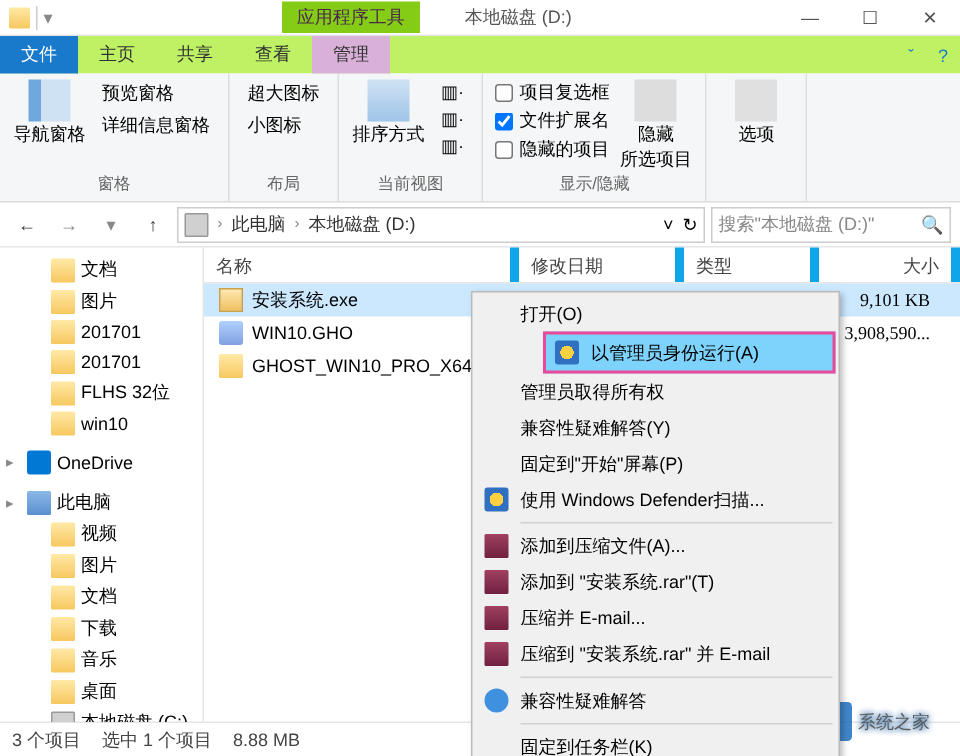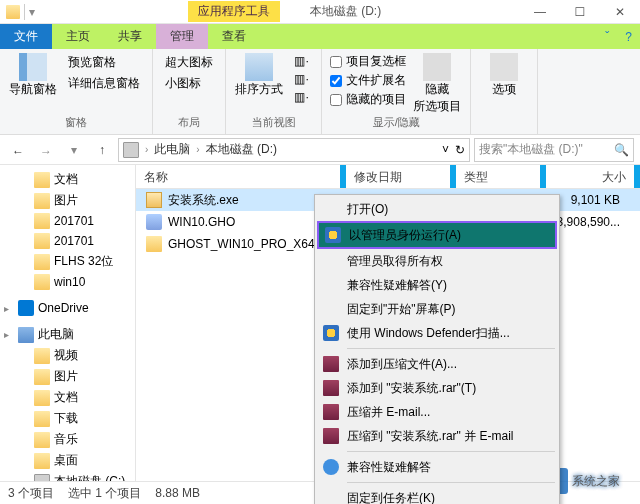--- a/index.html
+++ b/index.html
@@ -2,21 +2,21 @@
 <html><head>
 <meta charset="utf-8">
 <style>
 * { margin: 0; padding: 0; box-sizing: border-box; font-family: "Microsoft YaHei", sans-serif; font-size: 12px; }
 body { width: 640px; height: 504px; background: #fff; overflow: hidden; position: relative; }
 
 .title-bar { height: 24px; background: #fff; display: flex; align-items: center; border-bottom: 1px solid #e5e5e5; }
 .title-bar .qat { display: flex; gap: 4px; padding: 0 6px; align-items: center; }
 .title-bar .qat span { width: 14px; height: 14px; display: inline-block; }
 .title-bar .title-mid { flex: 1; display: flex; align-items: center; justify-content: center; gap: 30px; }
-.tool-tab { background: #fde047; color: #4a2a4a; padding: 2px 10px; }
+.tool-tab { background: #84cc16; color: #4a2a4a; padding: 2px 10px; }
 .title-txt { color: #555; }
 .win-ctrls { display: flex; }
 .win-ctrls div { width: 40px; height: 24px; display: flex; align-items: center; justify-content: center; color: #555; }
 
 .tab-row { height: 25px; background: #bef264; display: flex; align-items: center; }
 .tab-row .tab { padding: 4px 14px; color: #333; }
 .tab-row .tab.file { background: #1979ca; color: #fff; }
 .tab-row .tab.mgr { background: #d8b0d8; }
 .tab-row .spacer { flex: 1; }
 .tab-row .help { padding: 0 8px; color: #1979ca; }
@@ -60,30 +60,30 @@
 .col-date { width: 110px; }
 .col-type { width: 90px; }
 .col-size { flex: 1; text-align: right; padding-right: 20px; }
 .rows { flex: 1; }
 .row { display: flex; align-items: center; height: 22px; padding-left: 10px; }
 .row.selected { background: #cce8ff; }
 .row .rico { width: 16px; height: 16px; margin-right: 6px; }
 .row .rname { width: 188px; }
 .row .rdate { width: 110px; }
 .row .rtype { width: 90px; }
-.row .rsize { flex: 1; text-align: right; padding-right: 20px; }
+.row .rsize { flex: 1; text-align: right; padding-right: 20px; font-family: Liberation Serif, serif; }
 .gho-ico { background: linear-gradient(#b0d0ff, #80a0e0); border-radius: 2px; }
 .exe-ico { background: linear-gradient(#ffe8b0, #f0c060); border: 1px solid #d0a040; }
 
 .status-bar { height: 23px; border-top: 1px solid #e5e5e5; display: flex; align-items: center; padding: 0 8px; gap: 14px; color: #444; }
 
 .ctx-menu { position: absolute; left: 314px; top: 194px; width: 246px; background: #f0f0f0; border: 1px solid #bbb; box-shadow: 2px 2px 4px rgba(0,0,0,0.25); padding: 2px; z-index: 10; }
 .ctx-item { display: flex; align-items: center; height: 24px; padding: 0 8px 0 30px; position: relative; }
 .ctx-item .cico { position: absolute; left: 6px; width: 16px; height: 16px; }
-.ctx-item.highlighted { border: 2px solid #8b5cf6; background: #0f766e; height: 28px; }
+.ctx-item.highlighted { border: 2px solid #ec4899; background: #7dd3fc; height: 28px; margin-left: 45px; }
 .ctx-sep { height: 1px; background: #d0d0d0; margin: 3px 2px 3px 30px; }
 .shield-ico { background: radial-gradient(circle, #ffd040 40%, #3070c0 40%); border-radius: 2px; }
 .rar-ico { background: linear-gradient(#a04060, #702040); border-radius: 1px; }
 .cloud-ico { background: #4090e0; border-radius: 50%; }
 
 .watermark { position: absolute; right: 20px; bottom: 10px; color: #404040; text-shadow: 0 0 4px #2060a0, 0 0 4px #2060a0; font-size: 16px; opacity: 0.85; pointer-events: none; }
 .watermark .wico { display: inline-block; width: 26px; height: 26px; background: #2070c0; border-radius: 3px; vertical-align: middle; margin-right: 4px; }
 </style>
 </head>
 <body>
@@ -102,22 +102,22 @@
     <div>—</div>
     <div>☐</div>
     <div>✕</div>
   </div>
 </div>
 
 <div class="tab-row">
   <div class="tab file">文件</div>
   <div class="tab">主页</div>
   <div class="tab">共享</div>
+  <div class="tab">查看</div>
   <div class="tab mgr">管理</div>
-  <div class="tab">查看</div>
   <div class="spacer"></div>
   <div class="help">ˇ</div>
   <div class="help">?</div>
 </div>
 
 <div class="ribbon">
   <div class="ribbon-group">
     <div class="gbody">
       <div class="big-btn">
         <span class="ico" style="background:linear-gradient(90deg,#6fa8dc 30%,#cfe2f3 30%)"></span>

